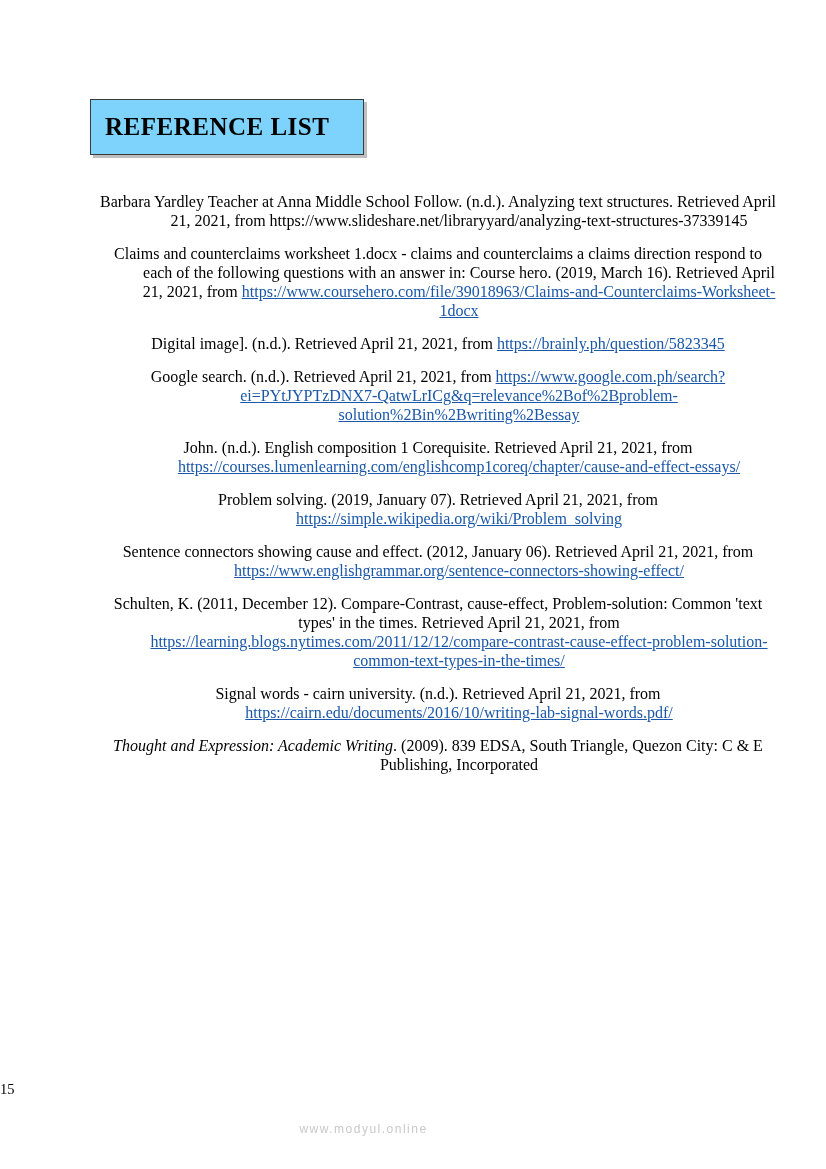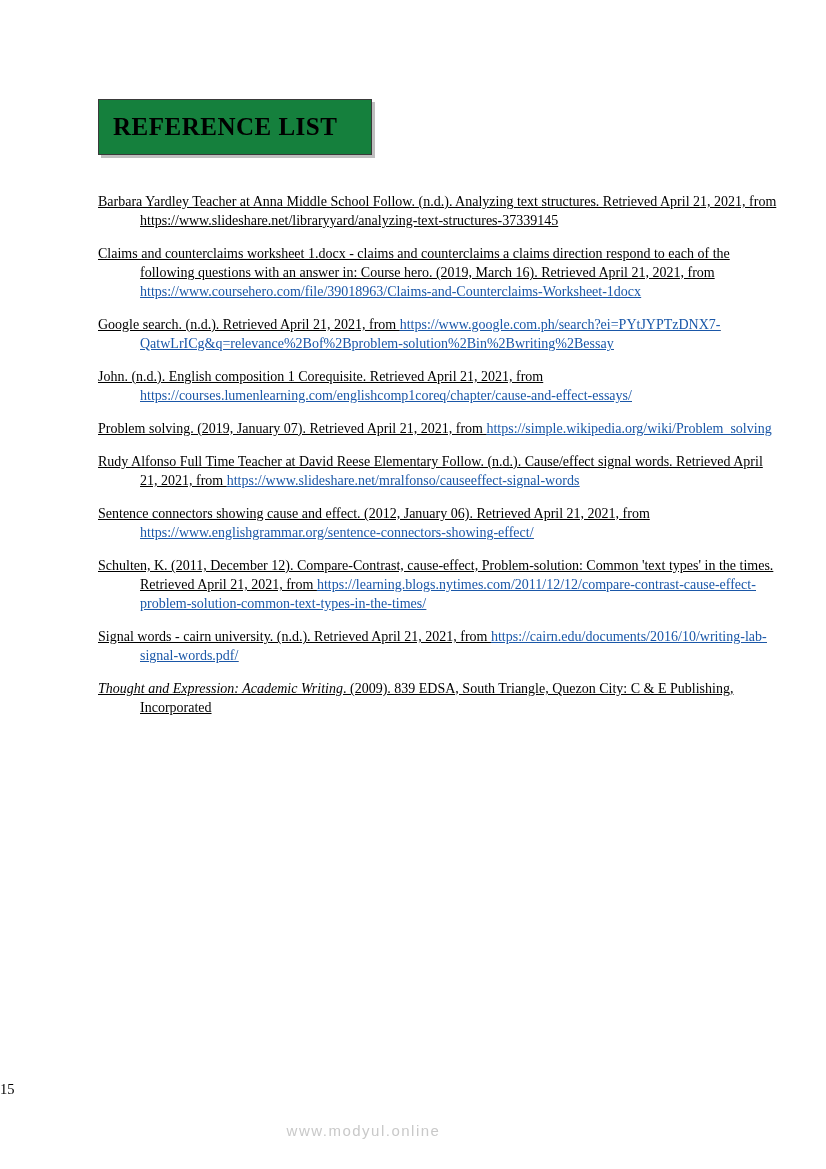--- a/index.html
+++ b/index.html
@@ -17,52 +17,51 @@
   }
   .page {
     position: absolute;
     left: 0;
     top: 0;
     width: 826px;
     height: 1169px;
   }
   .title-box {
     position: absolute;
-    left: 98px;
+    left: 90px;
     top: 99px;
     width: 272px;
     height: 54px;
-    background: #15803d;
+    background: #7dd3fc;
     border: 1px solid #3a3a3a;
     box-shadow: 3px 3px 0 rgba(0,0,0,0.25);
     display: flex;
     align-items: center;
   }
   .title-text {
     font-family: "Liberation Serif", serif;
     font-weight: bold;
     font-size: 25px;
     letter-spacing: 0.5px;
     color: #000000;
     padding-left: 14px;
   }
   .refs {
     position: absolute;
     left: 98px;
     top: 192px;
     width: 680px;
   }
   .ref {
-    font-size: 14px;
+    font-size: 16px;
     line-height: 19px;
     margin-bottom: 14px;
-    text-align: left;
+    text-align: center;
     padding-left: 42px;
     text-indent: -42px;
-    text-decoration: underline;
   }
   .ref .seg {
     white-space: normal;
   }
   .link {
     color: #1a57a8;
     text-decoration: underline;
     cursor: pointer;
   }
   .italic {
@@ -76,41 +75,41 @@
     text-align: left;
     font-size: 14.5px;
   }
   .watermark {
     position: absolute;
     left: 0;
     top: 1122px;
     width: 727px;
     text-align: center;
     font-family: "Liberation Sans", sans-serif;
-    font-size: 15px;
+    font-size: 12px;
     letter-spacing: 1.5px;
     color: #c9c9c9;
   }
 </style>
 </head>
 <body>
 
 <div class="page">
 
   <div class="title-box">
     <div class="title-text">REFERENCE LIST</div>
   </div>
 
   <div class="refs">
       <div class="ref"><span class="seg">Barbara Yardley Teacher at Anna Middle School Follow. (n.d.). Analyzing text structures. Retrieved April 21, 2021, from https://www.slideshare.net/libraryyard/analyzing-text-structures-37339145</span></div>
       <div class="ref"><span class="seg">Claims and counterclaims worksheet 1.docx - claims and counterclaims a claims direction respond to each of the following questions with an answer in: Course hero. (2019, March 16). Retrieved April 21, 2021, from </span><span class="seg link">https://www.coursehero.com/file/39018963/Claims-and-Counterclaims-Worksheet-1docx</span></div>
+      <div class="ref"><span class="seg">Digital image]. (n.d.). Retrieved April 21, 2021, from </span><span class="seg link">https://brainly.ph/question/5823345</span></div>
       <div class="ref"><span class="seg">Google search. (n.d.). Retrieved April 21, 2021, from </span><span class="seg link">https://www.google.com.ph/search?ei=PYtJYPTzDNX7-QatwLrICg&amp;q=relevance%2Bof%2Bproblem-solution%2Bin%2Bwriting%2Bessay</span></div>
       <div class="ref"><span class="seg">John. (n.d.). English composition 1 Corequisite. Retrieved April 21, 2021, from </span><span class="seg link">https://courses.lumenlearning.com/englishcomp1coreq/chapter/cause-and-effect-essays/</span></div>
       <div class="ref"><span class="seg">Problem solving. (2019, January 07). Retrieved April 21, 2021, from </span><span class="seg link">https://simple.wikipedia.org/wiki/Problem_solving</span></div>
-      <div class="ref"><span class="seg">Rudy Alfonso Full Time Teacher at David Reese Elementary Follow. (n.d.). Cause/effect signal words. Retrieved April 21, 2021, from </span><span class="seg link">https://www.slideshare.net/mralfonso/causeeffect-signal-words</span></div>
       <div class="ref"><span class="seg">Sentence connectors showing cause and effect. (2012, January 06). Retrieved April 21, 2021, from </span><span class="seg link">https://www.englishgrammar.org/sentence-connectors-showing-effect/</span></div>
       <div class="ref"><span class="seg">Schulten, K. (2011, December 12). Compare-Contrast, cause-effect, Problem-solution: Common 'text types' in the times. Retrieved April 21, 2021, from </span><span class="seg link">https://learning.blogs.nytimes.com/2011/12/12/compare-contrast-cause-effect-problem-solution-common-text-types-in-the-times/</span></div>
       <div class="ref"><span class="seg">Signal words - cairn university. (n.d.). Retrieved April 21, 2021, from </span><span class="seg link">https://cairn.edu/documents/2016/10/writing-lab-signal-words.pdf/</span></div>
       <div class="ref"><span class="seg italic">Thought and Expression: Academic Writing</span><span class="seg">. (2009). 839 EDSA, South Triangle, Quezon City: C &amp; E Publishing, Incorporated</span></div>
     </div>
 
   <div class="page-number">15</div>
 
   <div class="watermark">www.modyul.online</div>
 

